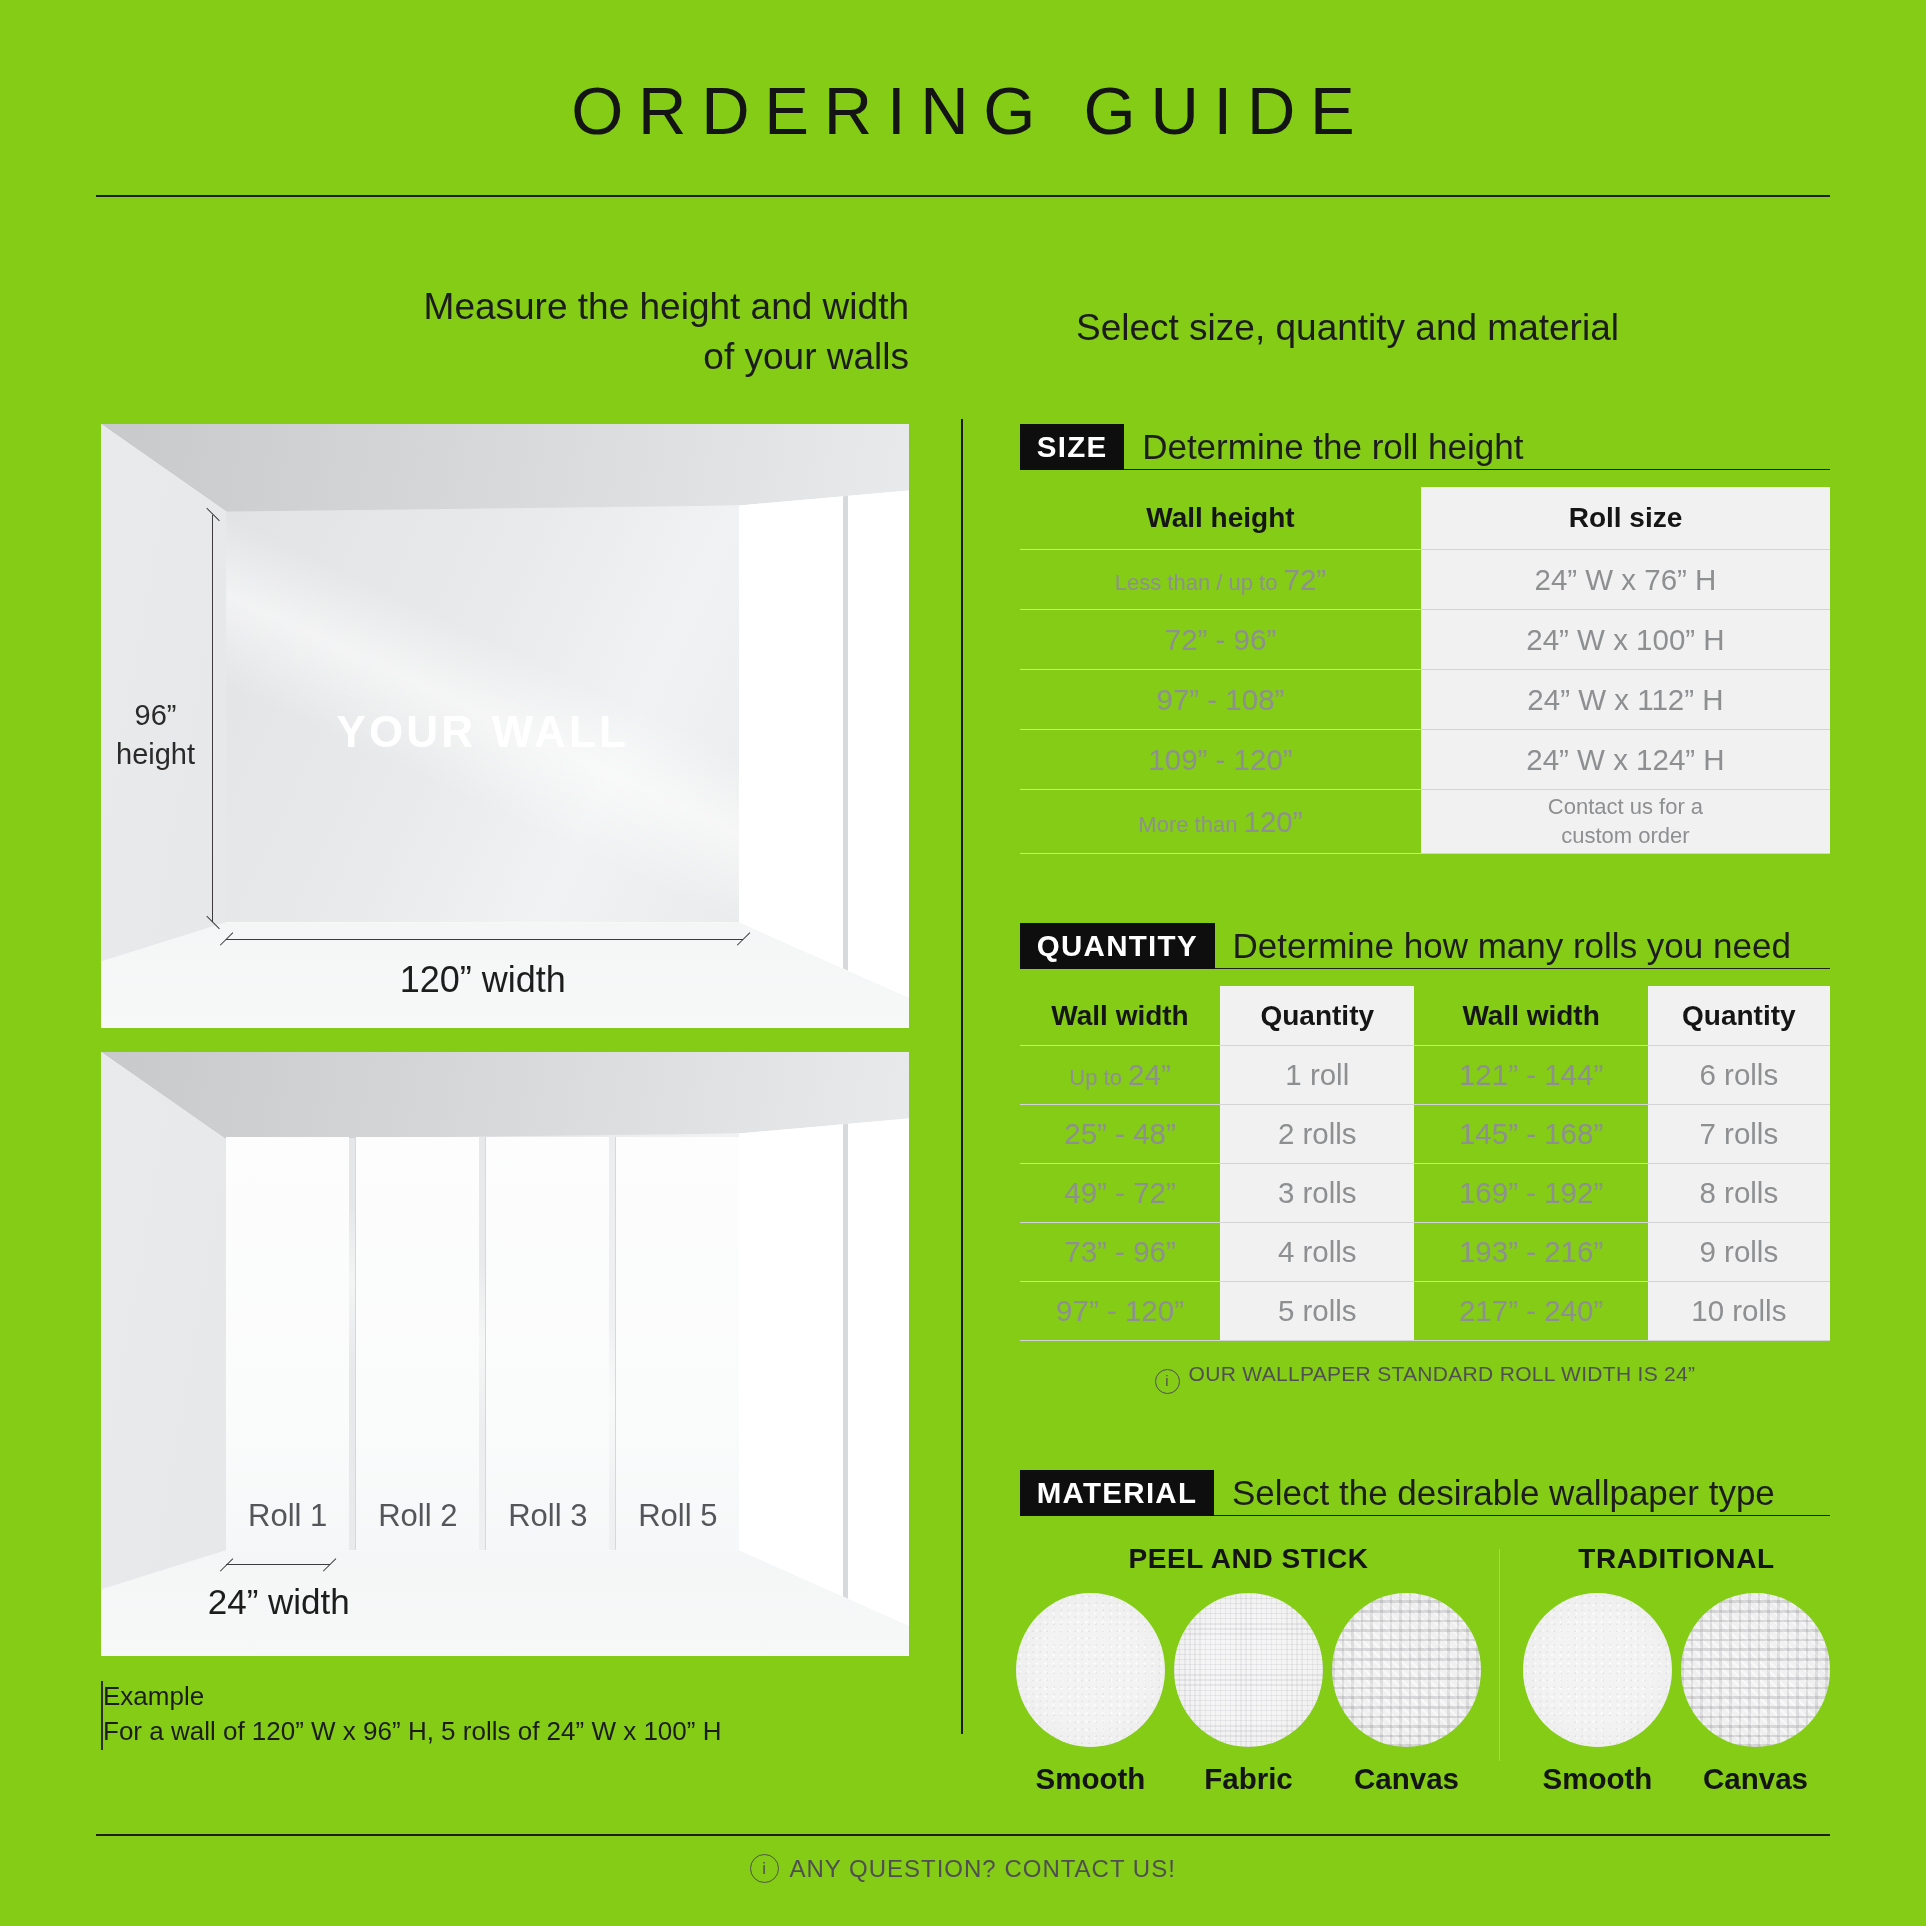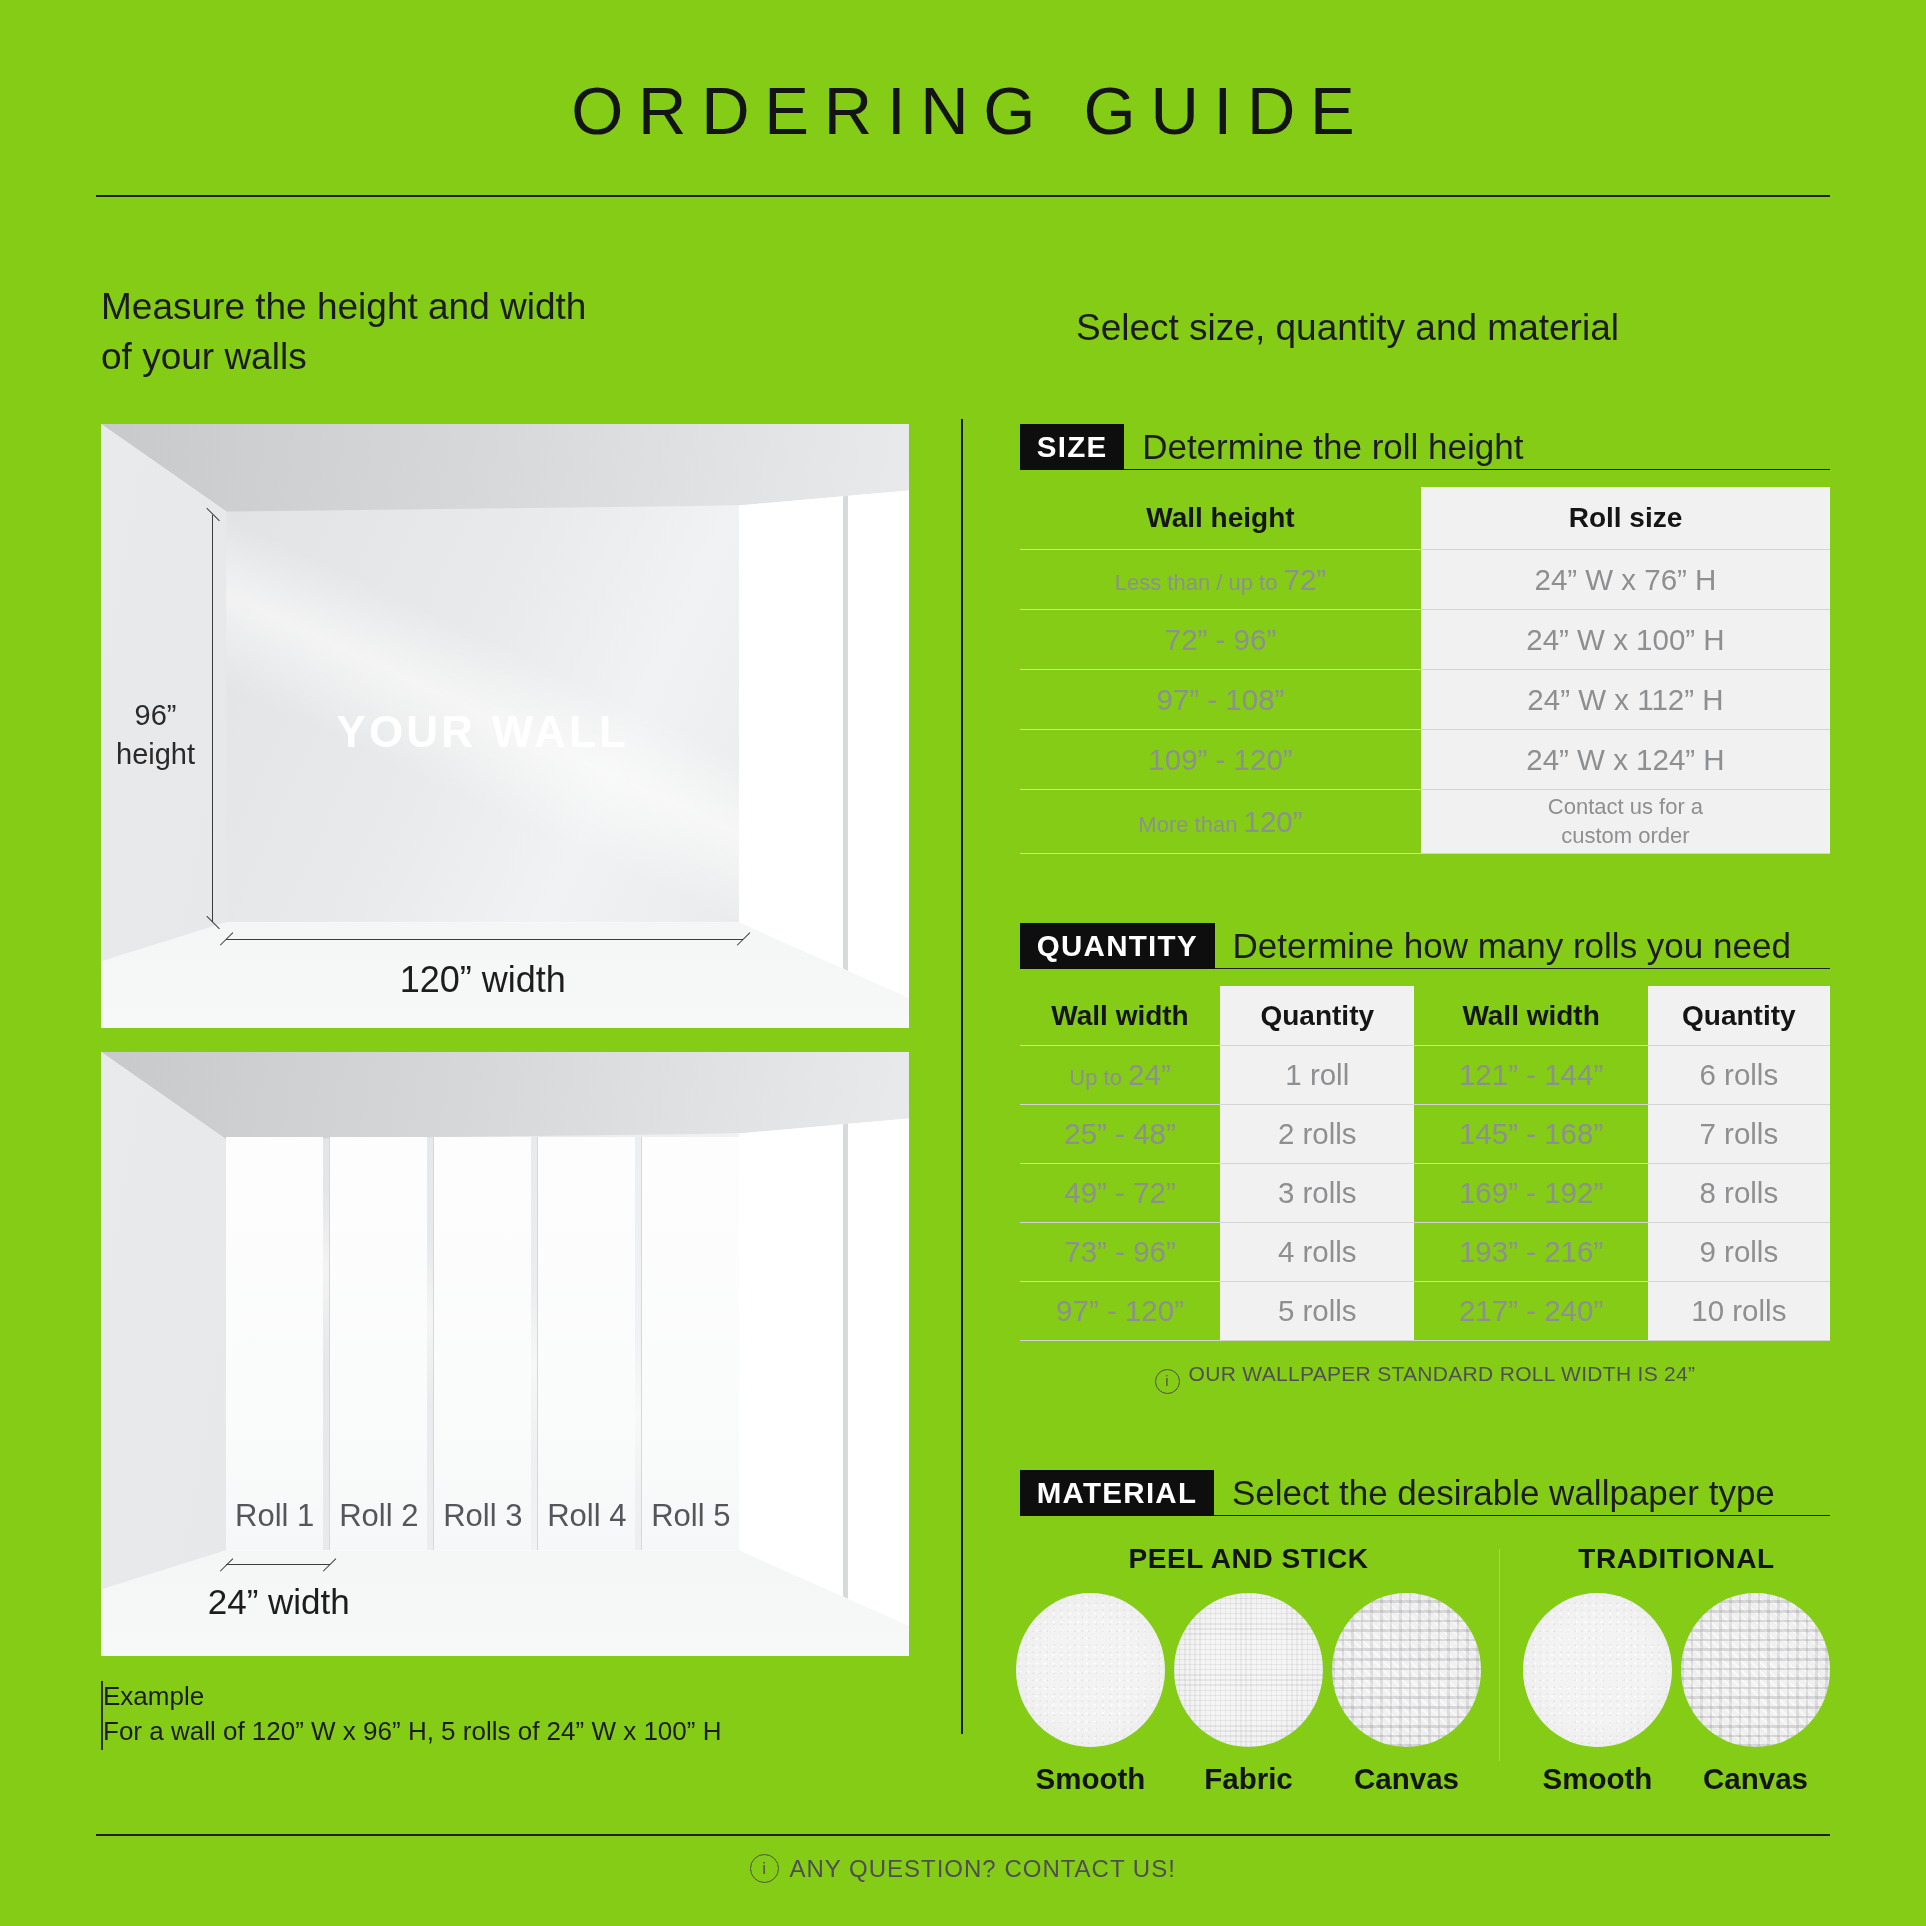--- a/index.html
+++ b/index.html
@@ -7,21 +7,21 @@
         font-family:"Liberation Sans", sans-serif;color:#1d1d1d;}
 
   
   .title{position:absolute;top:72px;left:0;width:100%;text-align:center;
          font-size:67px;font-weight:400;letter-spacing:0.22em;text-indent:0.22em;color:#141414;}
   .rule{position:absolute;left:96px;width:1734px;height:1.9px;background:#202020;}
   .top-rule{top:195px;}
   .footer-rule{top:1834px;}
 
   
-  .left-heading{position:absolute;left:101px;top:282px;width:808px;text-align:left;
+  .left-heading{position:absolute;left:101px;top:282px;width:808px;text-align:right;
                 font-size:37px;line-height:1.36;color:#1c1c1c;}
   .right-heading{position:absolute;left:1076px;top:307px;font-size:37px;color:#1c1c1c;}
 
   .col-divider{position:absolute;left:961px;top:419px;width:1.9px;height:1315px;background:#1b1b1b;}
 
   
   .room{position:absolute;left:101px;width:808px;height:604px;overflow:hidden;background:#fff;}
   .room1{top:424px;}
   .room2{top:1052px;}
   .surf{position:absolute;inset:0;}
@@ -175,23 +175,20 @@
       <div class="panel">
         <span class="roll-label">Roll 1</span>
       </div>
       <div class="panel">
         <span class="roll-label">Roll 2</span>
       </div>
       <div class="panel">
         <span class="roll-label">Roll 3</span>
       </div>
       <div class="panel">
-        <span class="roll-label">Roll 4</span>
-      </div>
-      <div class="panel">
         <span class="roll-label">Roll 5</span>
       </div>
     </div>
     <div class="measure-h mh2"></div>
     <div class="w-label2">24” width</div>
   </div>
 
   <div class="example">
     <div>Example</div>
     <div>For a wall of 120” W x 96” H, 5 rolls of 24” W x 100” H</div>

